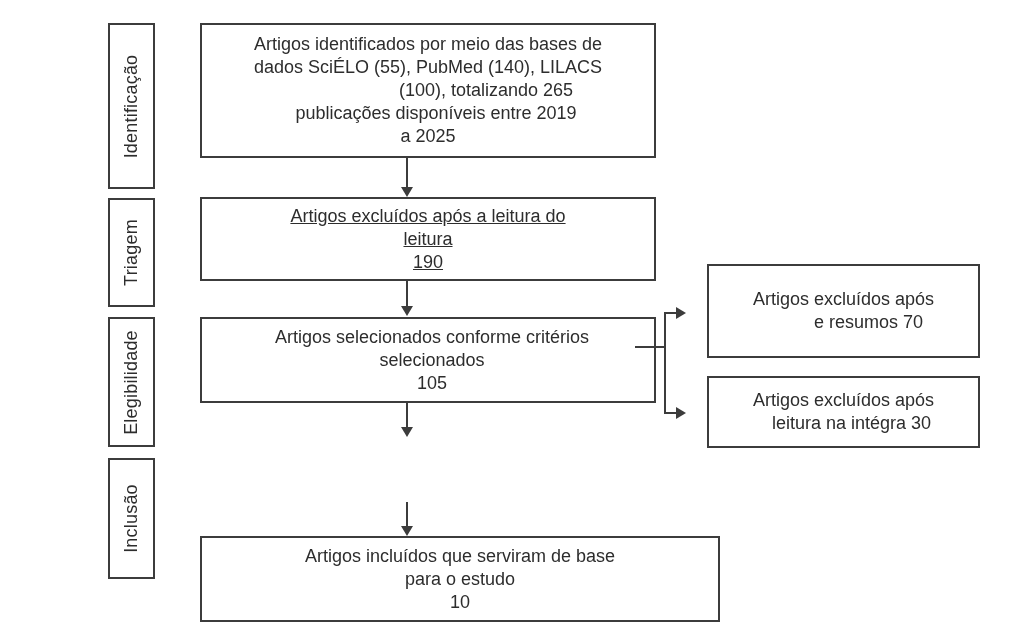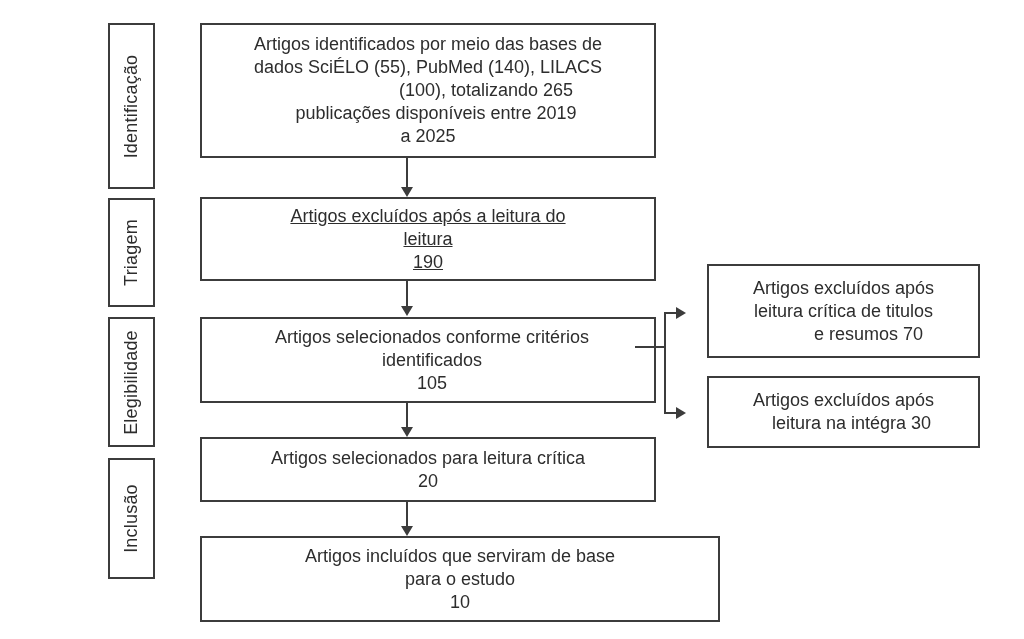--- a/index.html
+++ b/index.html
@@ -81,38 +81,33 @@
   </div>
 
   <div class="box" style="left:179px; top:197px; width:456px; height:84px;text-decoration:underline;">
     <div class="line">Artigos excluídos após a leitura do</div>
     <div class="line">leitura</div>
     <div class="line">190</div>
   </div>
 
   <div class="box" style="left:179px; top:317px; width:456px; height:86px;padding-left:8px;">
     <div class="line">Artigos selecionados conforme critérios</div>
-    <div class="line">identificados</div>
+    <div class="line">selecionados</div>
     <div class="line">105</div>
   </div>
 
-  <div class="box" style="left:179px; top:437px; width:456px; height:65px;">
-    <div class="line">Artigos selecionados para leitura crítica</div>
-    <div class="line">20</div>
-  </div>
 
   <div class="box" style="left:179px; top:536px; width:520px; height:86px;">
     <div class="line">Artigos incluídos que serviram de base</div>
     <div class="line">para o estudo</div>
     <div class="line">10</div>
   </div>
 
   <div class="box" style="left:686px; top:264px; width:273px; height:94px;">
     <div class="line">Artigos excluídos após</div>
-    <div class="line">leitura crítica de titulos</div>
     <div class="line shift-25">e resumos 70</div>
   </div>
 
   <div class="box" style="left:686px; top:376px; width:273px; height:72px;">
     <div class="line">Artigos excluídos após</div>
     <div class="line shift-8">leitura na intégra 30</div>
   </div>
 
   <div class="vline" style="left:406px; top:158px; height:30px;"></div>
   <div class="head-down" style="left:401px; top:187px;"></div>

